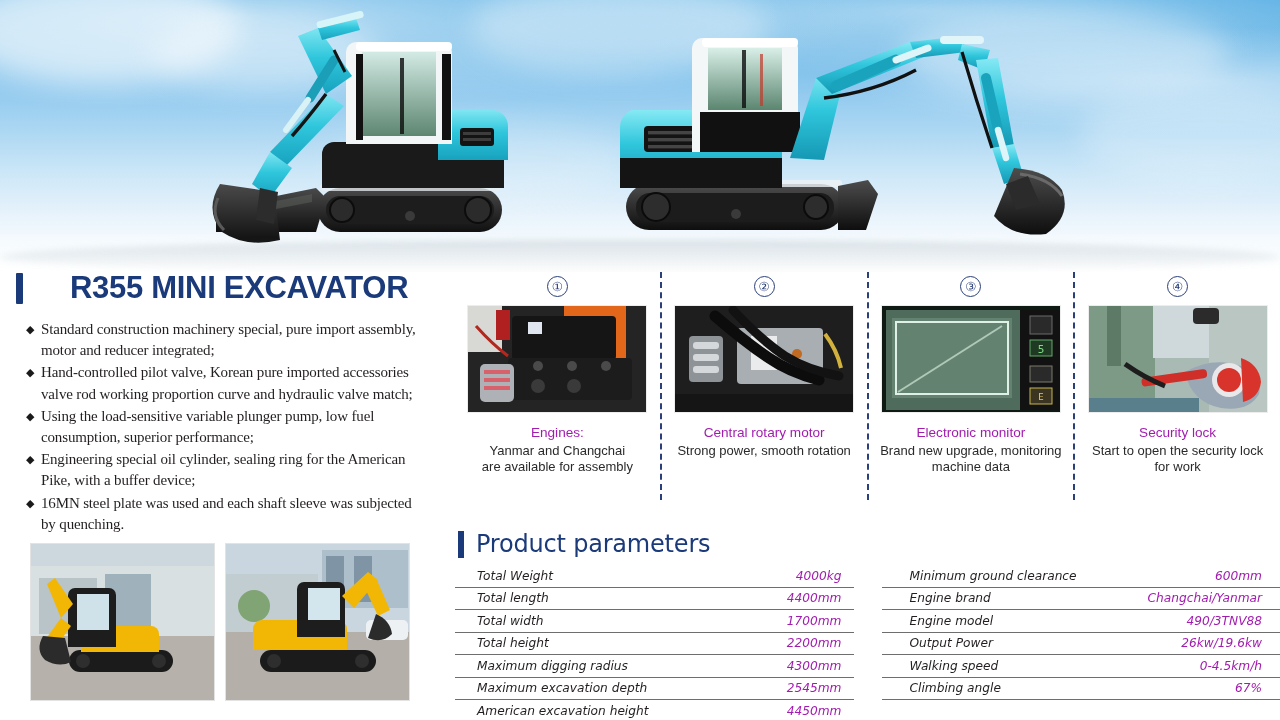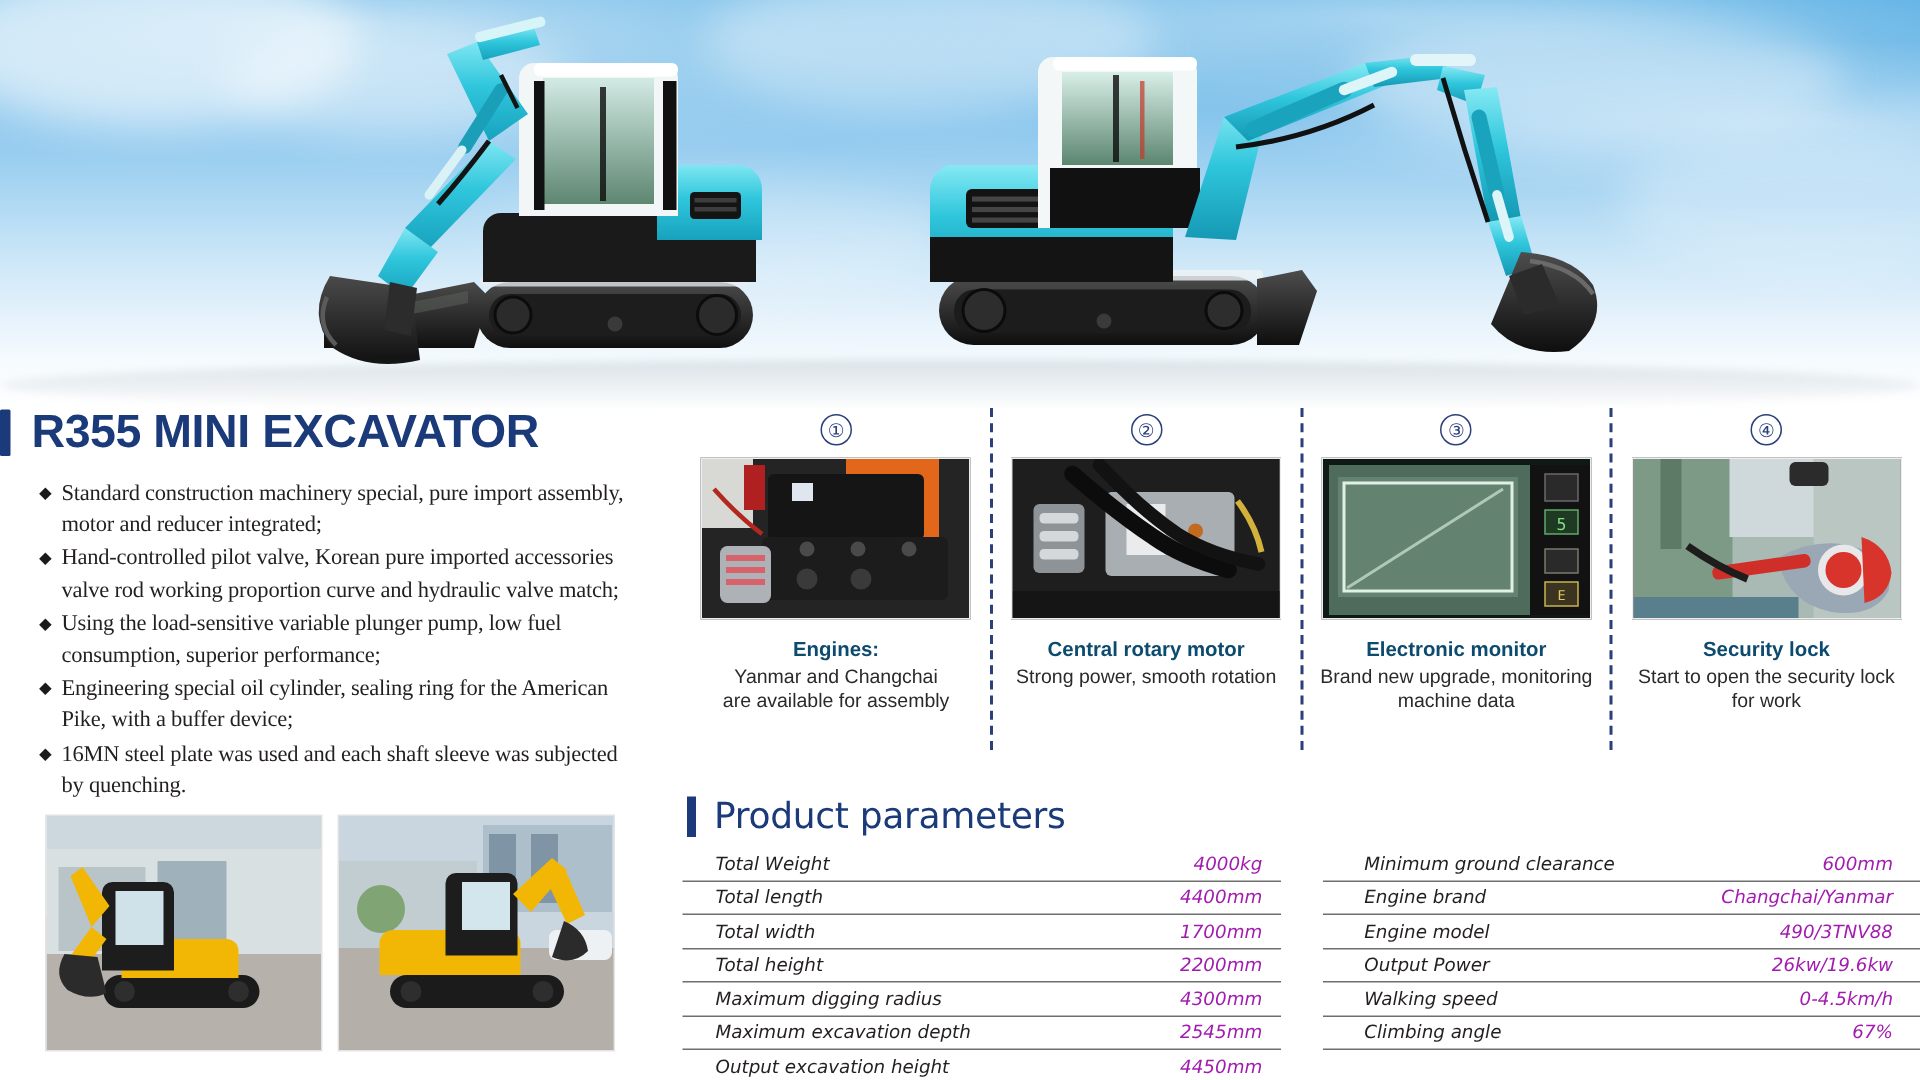--- a/index.html
+++ b/index.html
@@ -37,21 +37,21 @@
   .exc-b { left:610px; width:570px; height:252px; }
   .reflect {
     position:absolute; bottom:-2px; left:0; width:100%; height:34px;
     background:linear-gradient(180deg, rgba(120,140,150,.22), rgba(255,255,255,0));
     filter:blur(3px); border-radius:50%;
   }
 
   
   .left-col { position:absolute; left:0; top:266px; width:452px; height:454px; }
 
-  .title-row { display:flex; align-items:center; height:44px; }
+  .title-row { display:flex; align-items:center; padding-left:16px; height:44px;gap:33px; }
   .accent-bar { width:7px; height:31px; background:#1b3a7a; border-radius:1px; flex:0 0 auto; }
   .main-title {
     margin-left:14px; font-size:31px; font-weight:bold; letter-spacing:-.3px;
     color:#1b3a7a; white-space:nowrap;
   }
 
   .bullets { margin:9px 0 0 26px; width:404px; }
   .bullet { display:flex; margin-bottom:1px; }
   .diamond { flex:0 0 auto; width:15px; font-size:11px; line-height:21px; color:#1a1a1a; }
   .b-text {
@@ -72,21 +72,21 @@
   .num-circle {
     width:21px; height:21px; border:1.3px solid #2b3f7a; border-radius:50%;
     color:#2b3f7a; font-size:12.5px; line-height:19px; text-align:center;
     font-family:"DejaVu Serif", serif; margin-top:4px;
   }
   .c-img {
     width:180px; height:108px; margin-top:8px; border:1px solid #ededed; overflow:hidden;
     position:relative; background:#2a2a2a;
   }
   .c-title {
-    margin-top:12px; font-size:13.6px; font-weight:bold; color:#0c4a6e; 
+    margin-top:12px; font-size:13.6px; font-weight:normal; color:#a21caf; 
   }
   .c-sub {
     margin-top:3px; font-size:13px; line-height:15.5px; color:#2a2a2a; text-align:center;
     width:196px;
   }
 
   
   .params { position:absolute; left:455px; top:525px; width:825px; height:215px; }
   .params-head { display:flex; align-items:center; height:38px; padding-left:3px; }
   .p-accent { width:6px; height:27px; background:#1b3a7a; flex:0 0 auto; }
@@ -438,21 +438,21 @@
       </div>
       <div class="prow">
         <span class="p-label">Maximum digging radius</span>
         <span class="p-value">4300mm</span>
       </div>
       <div class="prow">
         <span class="p-label">Maximum excavation depth</span>
         <span class="p-value">2545mm</span>
       </div>
       <div class="prow">
-        <span class="p-label">Output excavation height</span>
+        <span class="p-label">American excavation height</span>
         <span class="p-value">4450mm</span>
       </div>
     </div>
 
     <div class="ptable right">
       <div class="prow">
         <span class="p-label">Minimum ground clearance</span>
         <span class="p-value">600mm</span>
       </div>
       <div class="prow">

